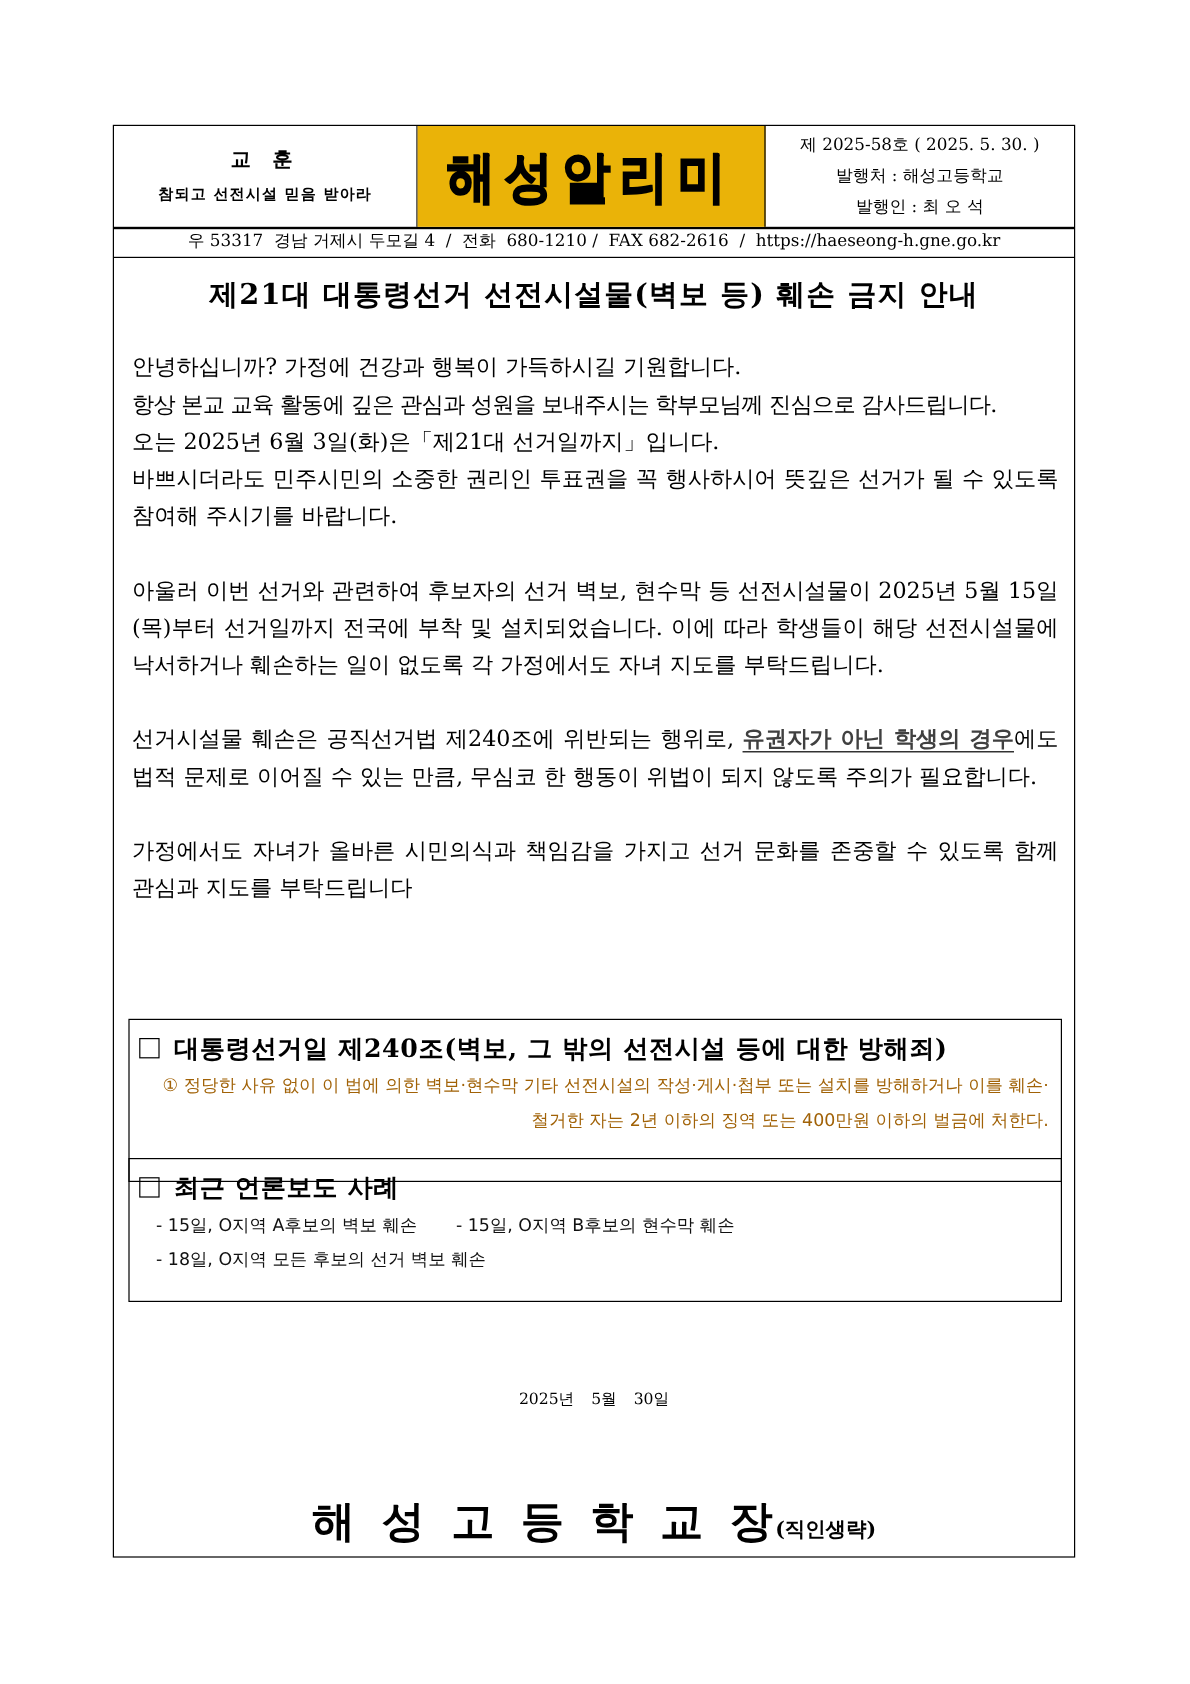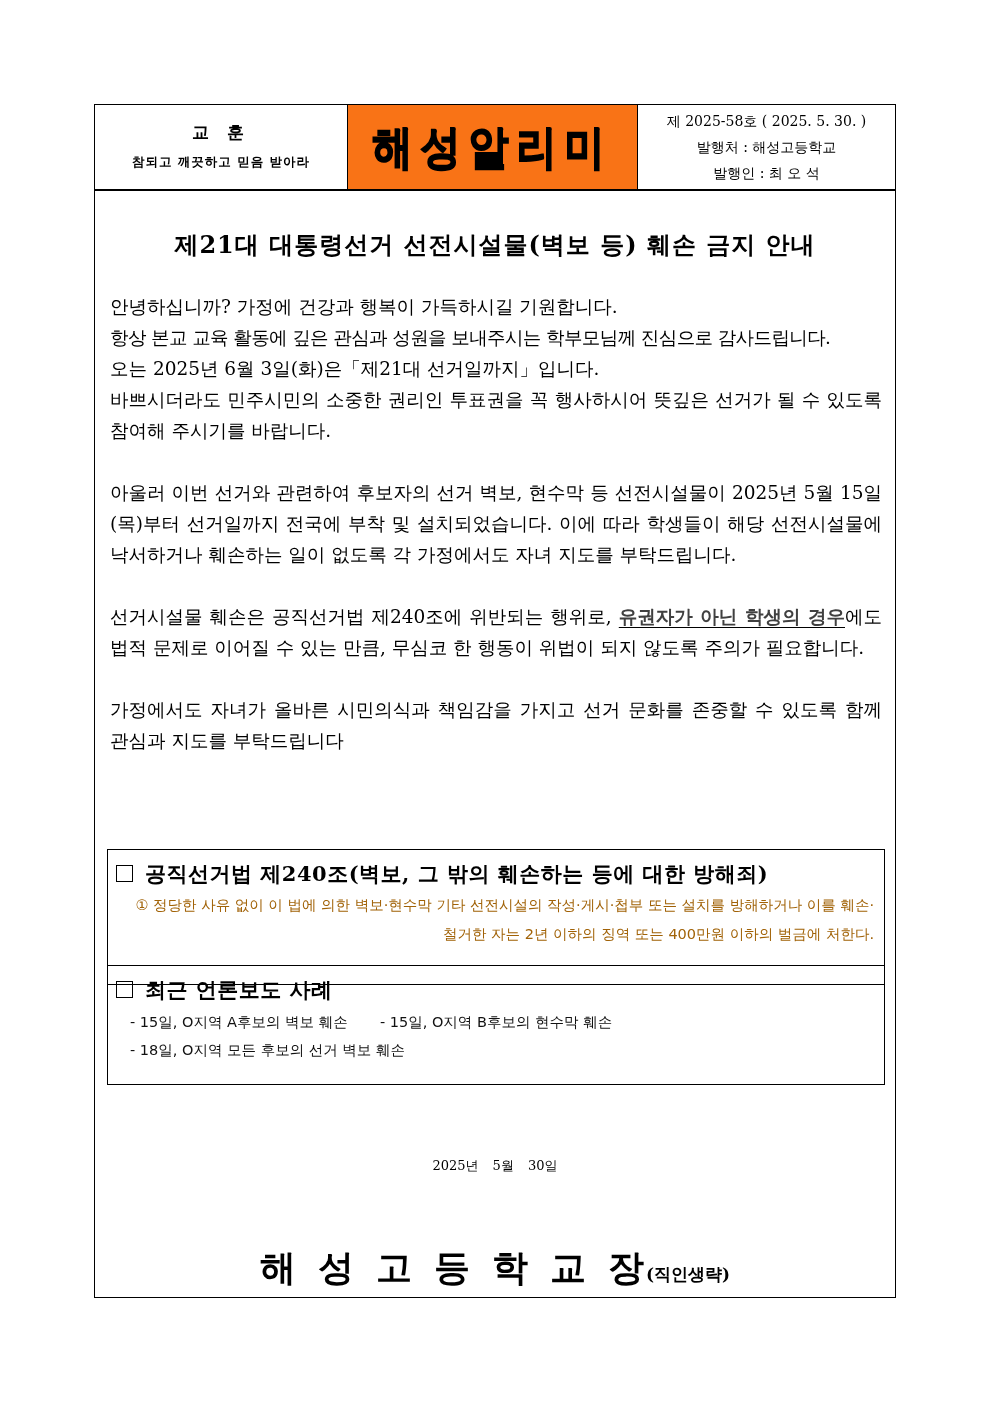--- a/index.html
+++ b/index.html
@@ -3,21 +3,21 @@
 <meta charset="utf-8">
 <style>
   html, body { margin: 0; padding: 0; background: #ffffff; }
   body { width: 992px; height: 1403px; position: relative; font-family: "DejaVu Serif", "Liberation Serif", serif; color: #000; }
   .page { position: absolute; left: 94px; top: 104px; width: 802px; height: 1194px; border: 1.5px solid #000; box-sizing: border-box; }
   .header { position: absolute; left: 0; top: 0; width: 100%; height: 84px; border-bottom: 2px solid #000; display: flex; }
   .hcell { height: 100%; box-sizing: border-box; }
   .motto { width: 253px; border-right: 1.5px solid #000; text-align: center; }
   .motto .mt { font-weight: bold; font-size: 17px; margin-top: 16px; letter-spacing: 6px; }
   .motto .ms { font-weight: bold; font-size: 12.5px; margin-top: 10px; letter-spacing: 1px; }
-  .banner { width: 290px; background: #f97316; border-right: 1.5px solid #000; display: flex; align-items: center; justify-content: center; }
+  .banner { width: 290px; background: #eab308; border-right: 1.5px solid #000; display: flex; align-items: center; justify-content: center; }
   .banner span { font-family: "DejaVu Sans", sans-serif; font-weight: 900; font-size: 40px; letter-spacing: 8px; transform: scaleY(1.15); -webkit-text-stroke: 1.5px #000; }
   .issue { flex: 1; text-align: center; font-size: 14px; line-height: 26px; padding-top: 3px; }
   .addr { position: absolute; left: 0; top: 84px; width: 100%; height: 26px; border-bottom: 1px solid #000; box-sizing: border-box; font-size: 14px; text-align: center; line-height: 25px; white-space: pre; }
   .title { position: absolute; left: 0; top: 124px; width: 100%; text-align: center; font-size: 24px; font-weight: bold; letter-spacing: 1px; }
   .body { position: absolute; left: 15px; top: 186px; width: 772px; font-size: 18.5px; line-height: 31px; text-align: justify; }
   .body p { margin: 0; }
   .gap { height: 31px; }
   .red { color: #404040; font-weight: bold; text-decoration: underline; text-decoration-color: #000; text-underline-offset: 4px; }
   .box { position: absolute; left: 12px; width: 778px; border: 1.5px solid #000; box-sizing: border-box; }
   .box1 { top: 744px; height: 136px; }
@@ -31,49 +31,50 @@
   .sign .nm { letter-spacing: 22px; }
   .sign .seal { font-size: 17px; letter-spacing: 0; font-weight: bold; margin-left: -20px; }
 </style>
 </head>
 <body>
 
 <div class="page">
   <div class="header">
     <div class="hcell motto">
       <div class="mt">교 훈</div>
-      <div class="ms">참되고 깨끗하고 믿음 받아라</div>
+      <div class="ms">참되고 선전시설 믿음 받아라</div>
     </div>
     <div class="hcell banner">
       <span>해성알리미</span>
     </div>
     <div class="hcell issue">
       <div>제 2025-58호 ( 2025. 5. 30. )</div>
       <div>발행처 : 해성고등학교</div>
       <div>발행인 : 최 오 석</div>
     </div>
   </div>
+  <div class="addr">우 53317  경남 거제시 두모길 4  /  전화  680-1210 /  FAX 682-2616  /  https://haeseong-h.gne.go.kr</div>
 
   <div class="title">제21대 대통령선거 선전시설물(벽보 등) 훼손 금지 안내</div>
 
   <div class="body">
     <p> 안녕하십니까? 가정에 건강과 행복이 가득하시길 기원합니다.</p>
     <p style="letter-spacing:-0.6px;"> 항상 본교 교육 활동에 깊은 관심과 성원을 보내주시는 학부모님께 진심으로 감사드립니다.</p>
     <p> 오는 2025년 6월 3일(화)은「제21대 선거일까지」입니다.</p>
     <p> 바쁘시더라도 민주시민의 소중한 권리인 투표권을 꼭 행사하시어 뜻깊은 선거가 될 수 있도록 참여해 주시기를 바랍니다.</p>
     <div class="gap"></div>
     <p> 아울러 이번 선거와 관련하여 후보자의 선거 벽보, 현수막 등 선전시설물이 2025년 5월 15일(목)부터 선거일까지 전국에 부착 및 설치되었습니다. 이에 따라 학생들이 해당 선전시설물에 낙서하거나 훼손하는 일이 없도록 각 가정에서도 자녀 지도를 부탁드립니다.</p>
     <div class="gap"></div>
     <p><span> 선거시설물 훼손은 공직선거법 제240조에 위반되는 행위로, </span><span class="red">유권자가 아닌 학생의 경우</span><span>에도 법적 문제로 이어질 수 있는 만큼, 무심코 한 행동이 위법이 되지 않도록 주의가 필요합니다.</span></p>
     <div class="gap"></div>
     <p> 가정에서도 자녀가 올바른 시민의식과 책임감을 가지고 선거 문화를 존중할 수 있도록 함께 관심과 지도를 부탁드립니다</p>
   </div>
 
   <div class="box box1">
-    <div class="boxtitle"><span class="chk"></span><span>공직선거법 제240조(벽보, 그 밖의 훼손하는 등에 대한 방해죄)</span></div>
+    <div class="boxtitle"><span class="chk"></span><span>대통령선거일 제240조(벽보, 그 밖의 선전시설 등에 대한 방해죄)</span></div>
     <div class="law">① 정당한 사유 없이 이 법에 의한 벽보·현수막 기타 선전시설의 작성·게시·첩부 또는 설치를 방해하거나 이를 훼손·철거한 자는 2년 이하의 징역 또는 400만원 이하의 벌금에 처한다.</div>
   </div>
 
   <div class="box box2">
     <div class="boxtitle"><span class="chk"></span><span>최근 언론보도 사례</span></div>
     <div class="news"><span>- 15일, O지역 A후보의 벽보 훼손</span>       <span>- 15일, O지역 B후보의 현수막 훼손</span></div>
     <div class="news" style="margin-top:0"><span>- 18일, O지역 모든 후보의 선거 벽보 훼손</span></div>
   </div>
 
   <div class="date">2025년 5월 30일</div>

